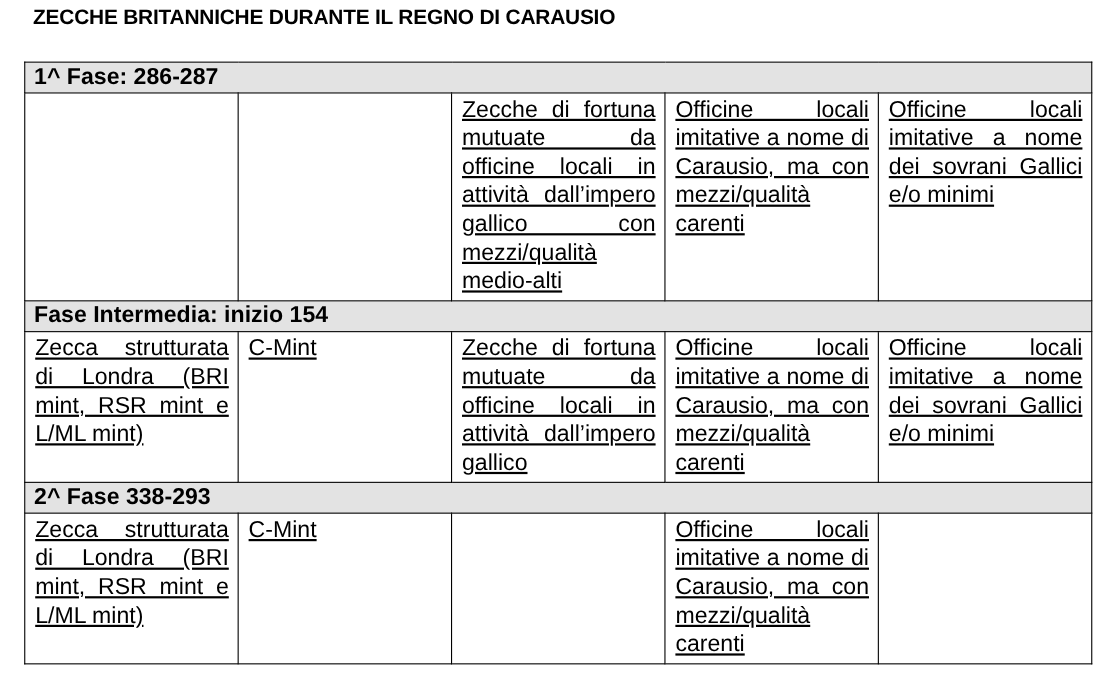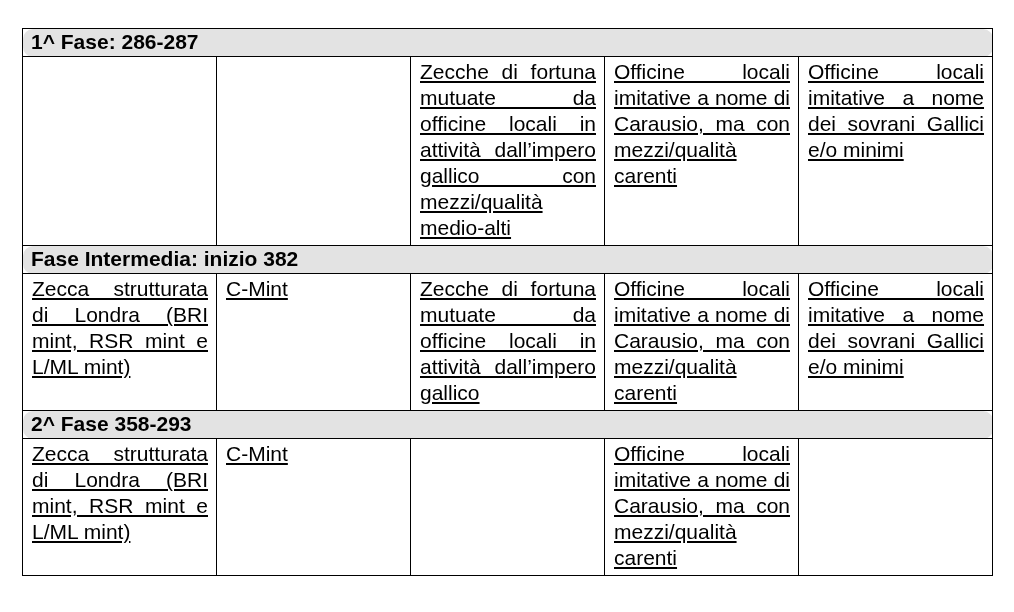--- a/index.html
+++ b/index.html
@@ -30,39 +30,39 @@
     vertical-align: top;
     font-size: 21px;
     line-height: 26px;
   }
   td.section-header {
     background: var(--header-bg, #e3e3e3);
     font-weight: bold;
     padding: 0 8px 1px 8px;
     white-space: nowrap;
     overflow: hidden;
-    border-radius: 10px;
   }
   tr.section-row { height: 28px; }
   td.data-cell {
     padding: 2px 8px 4px 9px;
     text-align: justify;
     text-justify: inter-word;
     overflow: hidden;
     text-decoration: underline;
   }
   tr.row-a { height: 186px; }
   tr.row-b { height: 137px; }
   tr.row-c { height: 136px; }
 </style>
 </head>
 <body>
 
 <div>
 
+  <h1 class="title">ZECCHE BRITANNICHE DURANTE IL REGNO DI CARAUSIO</h1>
 
   <table class="mint-table">
     <colgroup>
       <col>
         <col>
         <col>
         <col>
         <col>
     </colgroup>
     <tbody>
@@ -72,32 +72,32 @@
       </tr>
       <tr class="row-a">
         <td class="data-cell"></td>
         <td class="data-cell"></td>
         <td class="data-cell">Zecche di fortuna mutuate da officine locali in attività dall’impero gallico con mezzi/qualità medio-alti</td>
         <td class="data-cell">Officine locali imitative a nome di Carausio, ma con mezzi/qualità carenti</td>
         <td class="data-cell">Officine locali imitative a nome dei sovrani Gallici e/o minimi</td>
       </tr>
 
       <tr class="section-row">
-        <td colspan="5" class="section-header">Fase Intermedia: inizio 382</td>
+        <td colspan="5" class="section-header">Fase Intermedia: inizio 154</td>
       </tr>
       <tr class="row-b">
         <td class="data-cell">Zecca strutturata di Londra (BRI mint, RSR mint e L/ML mint)</td>
         <td class="data-cell">C-Mint</td>
         <td class="data-cell">Zecche di fortuna mutuate da officine locali in attività dall’impero gallico</td>
         <td class="data-cell">Officine locali imitative a nome di Carausio, ma con mezzi/qualità carenti</td>
         <td class="data-cell">Officine locali imitative a nome dei sovrani Gallici e/o minimi</td>
       </tr>
 
       <tr class="section-row">
-        <td colspan="5" class="section-header">2^ Fase 358-293</td>
+        <td colspan="5" class="section-header">2^ Fase 338-293</td>
       </tr>
       <tr class="row-c">
         <td class="data-cell">Zecca strutturata di Londra (BRI mint, RSR mint e L/ML mint)</td>
         <td class="data-cell">C-Mint</td>
         <td class="data-cell"></td>
         <td class="data-cell">Officine locali imitative a nome di Carausio, ma con mezzi/qualità carenti</td>
         <td class="data-cell"></td>
       </tr>
 
     </tbody>

